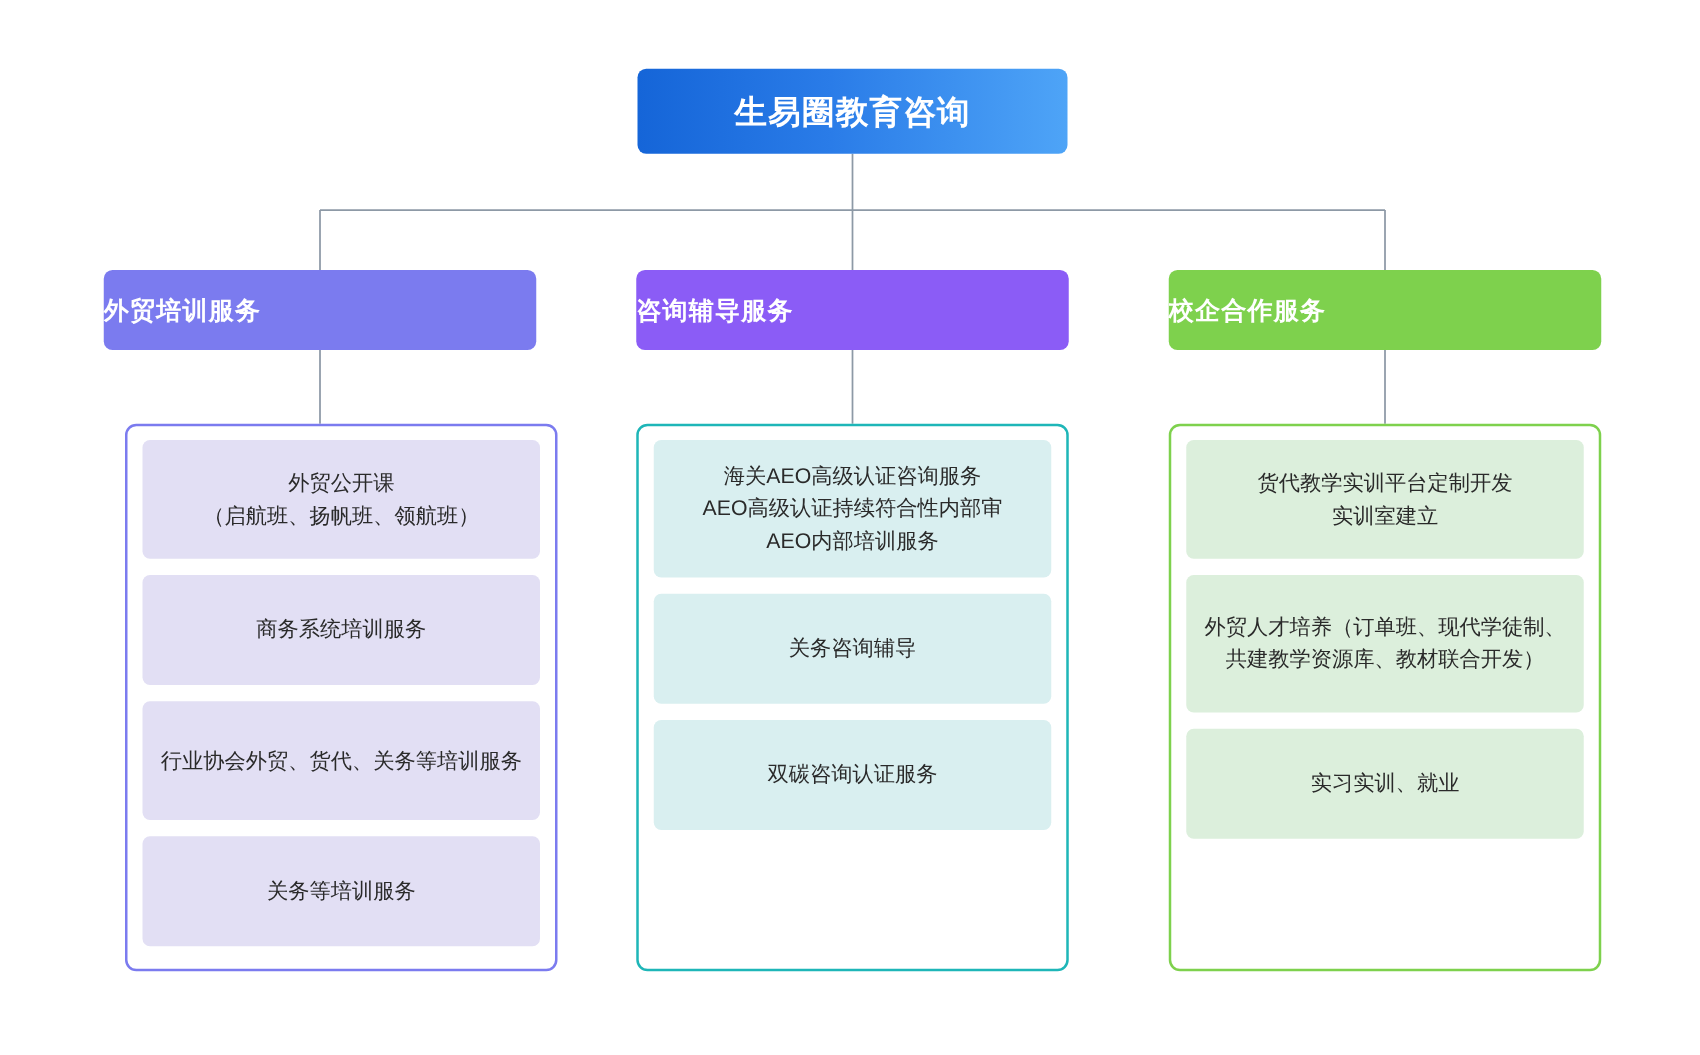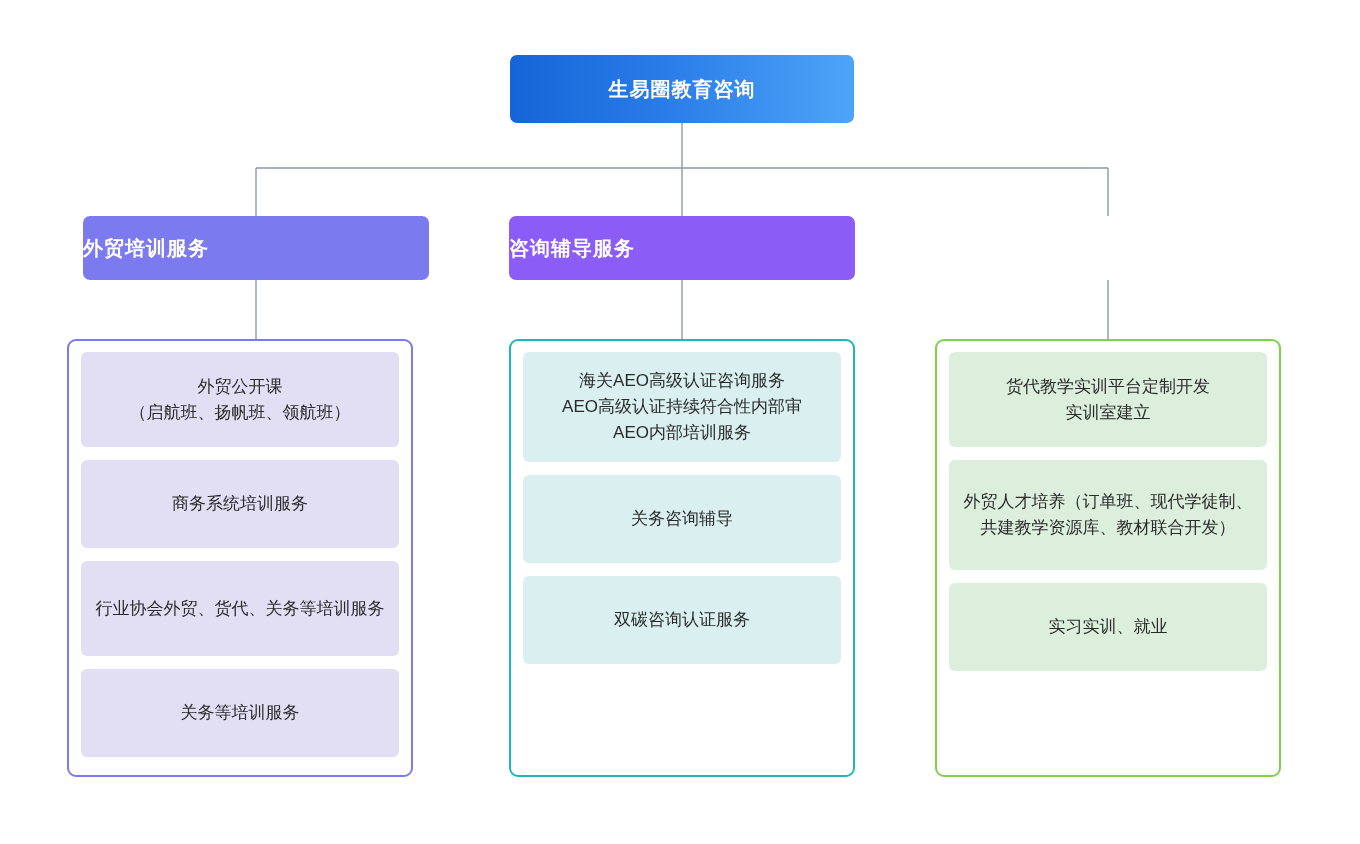--- a/index.html
+++ b/index.html
@@ -40,21 +40,21 @@
     height: 68px;
     border-radius: 7px;
     background: linear-gradient(90deg, #1565d8 0%, #2a7ce8 45%, #4ea4f7 100%);
     display: flex;
     align-items: center;
     justify-content: center;
     box-sizing: border-box;
   }
   .root-node .node-text {
     color: #ffffff;
-    font-size: 20px;
+    font-size: 26px;
     font-weight: bold;
     letter-spacing: 1px;
   }
 
   
   .column {
     position: absolute;
     top: 216px;
   }
   .col-1 { left: 83px;  width: 346px; }
@@ -88,21 +88,21 @@
     height: 438px;
     border-radius: 9px;
     border: 2px solid #cccccc;
     box-sizing: border-box;
     padding: 11px 12px;
     display: flex;
     flex-direction: column;
     justify-content: flex-start;
     background: #ffffff;
   }
-  .items-box.col-1 { left: 67px;  border-color: #7b7bef; }
+  .items-box.col-1 { left: 100px;  border-color: #7b7bef; }
   .items-box.col-2 { left: 509px; border-color: #1eb6b8; }
   .items-box.col-3 { left: 935px; border-color: #7ed14d; }
 
   .item {
     border-radius: 6px;
     box-sizing: border-box;
     display: flex;
     align-items: center;
     justify-content: center;
     text-align: center;
@@ -156,20 +156,25 @@
       <span class="node-text">外贸培训服务</span>
     </div>
   </div>
 
   <div class="column col-2">
     <div class="cat-header teal">
       <span class="node-text">咨询辅导服务</span>
     </div>
   </div>
 
+  <div class="column col-3">
+    <div class="cat-header green">
+      <span class="node-text">校企合作服务</span>
+    </div>
+  </div>
 
   <div class="items-box col-1">
     <div class="item h-2line">
       <span class="item-text">外贸公开课
 （启航班、扬帆班、领航班）</span>
     </div>
     <div class="item h-1line">
       <span class="item-text">商务系统培训服务</span>
     </div>
     <div class="item h-2line">

